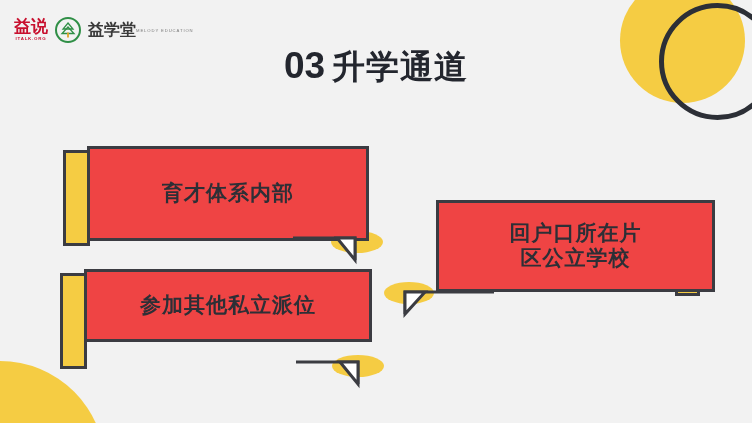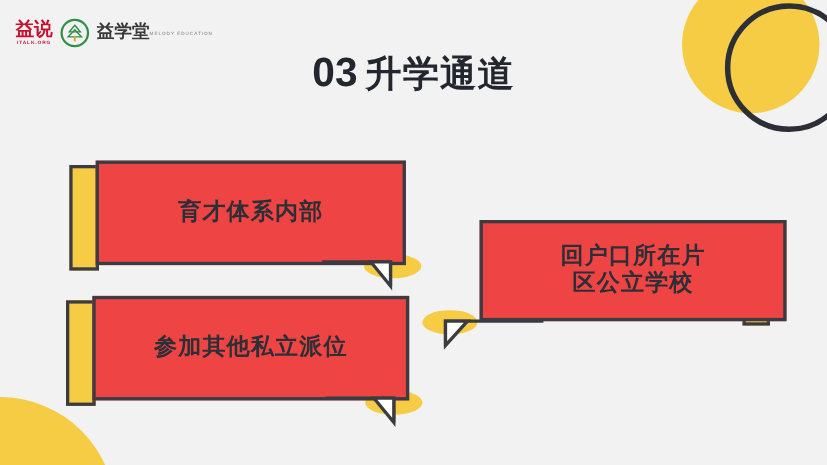--- a/index.html
+++ b/index.html
@@ -179,21 +179,21 @@
 
   
   #bubble-2 { left: 394px; top: 200px; width: 310px; height: 105px; }
   #bubble-2 .bubble-box { left: 24px;  top: 0px;  width: 279px; height: 92px; margin-left: 18px; }
   #bubble-2 .bubble-bar { left: 281px; top: 4px;  width: 25px;  height: 92px; }
   #bubble-2 .tail-ellipse { left: -10px; top: 82px; width: 50px; height: 22px; }
   #bubble-2 .tail-svg { left: 0px; top: 78px; }
 
   
   #bubble-3 { left: 60px; top: 269px; width: 350px; height: 112px; }
-  #bubble-3 .bubble-box { left: 24px; top: 0px;  width: 288px; height: 95px; }
+  #bubble-3 .bubble-box { left: 24px; top: 0px;  width: 288px; height: 73px; }
   #bubble-3 .bubble-bar { left: 0px;  top: 4px;  width: 27px;  height: 96px; }
   #bubble-3 .tail-ellipse { left: 272px; top: 86px; width: 52px; height: 22px; }
   #bubble-3 .tail-svg { left: 236px; top: 80px; }
 </style>
 </head>
 <body>
 
 <div class="slide">
 
   <div class="deco-circle-yellow"></div>

